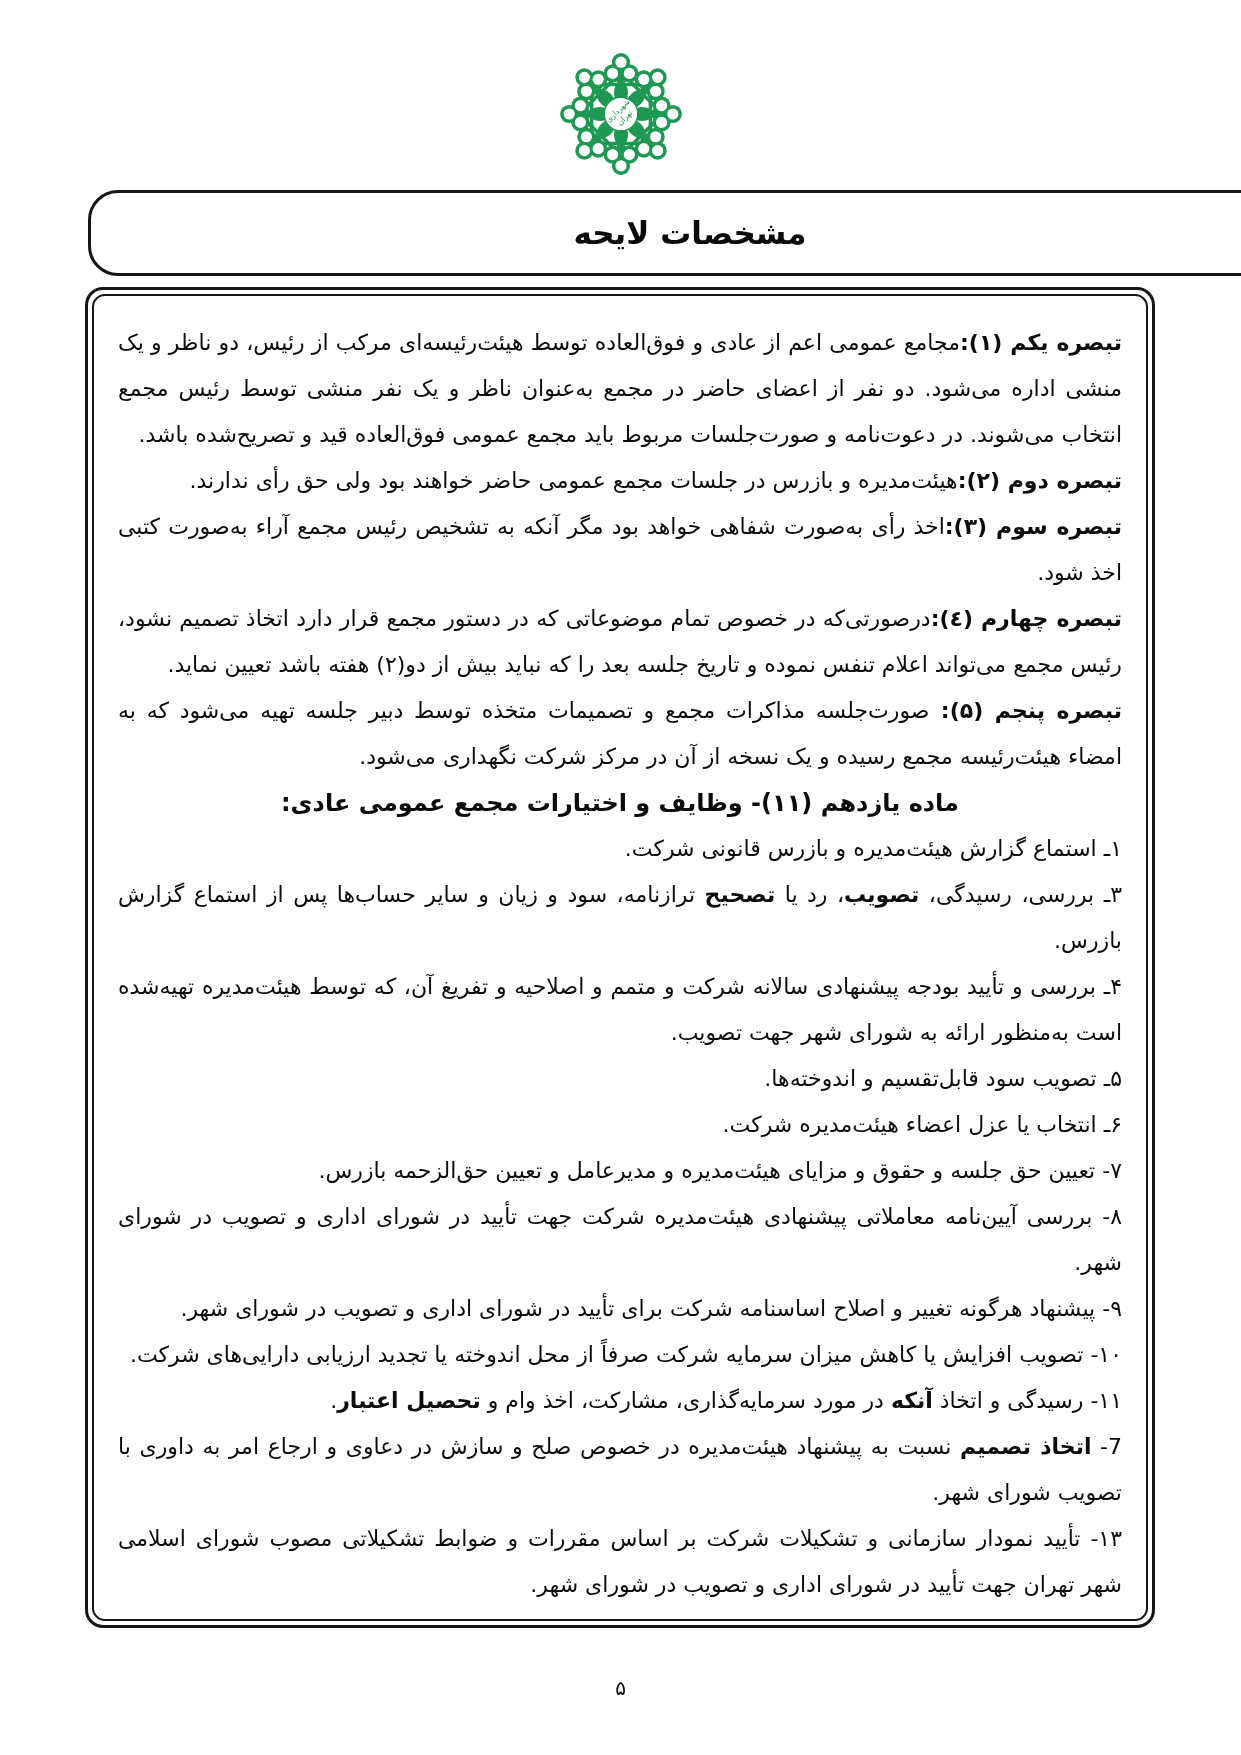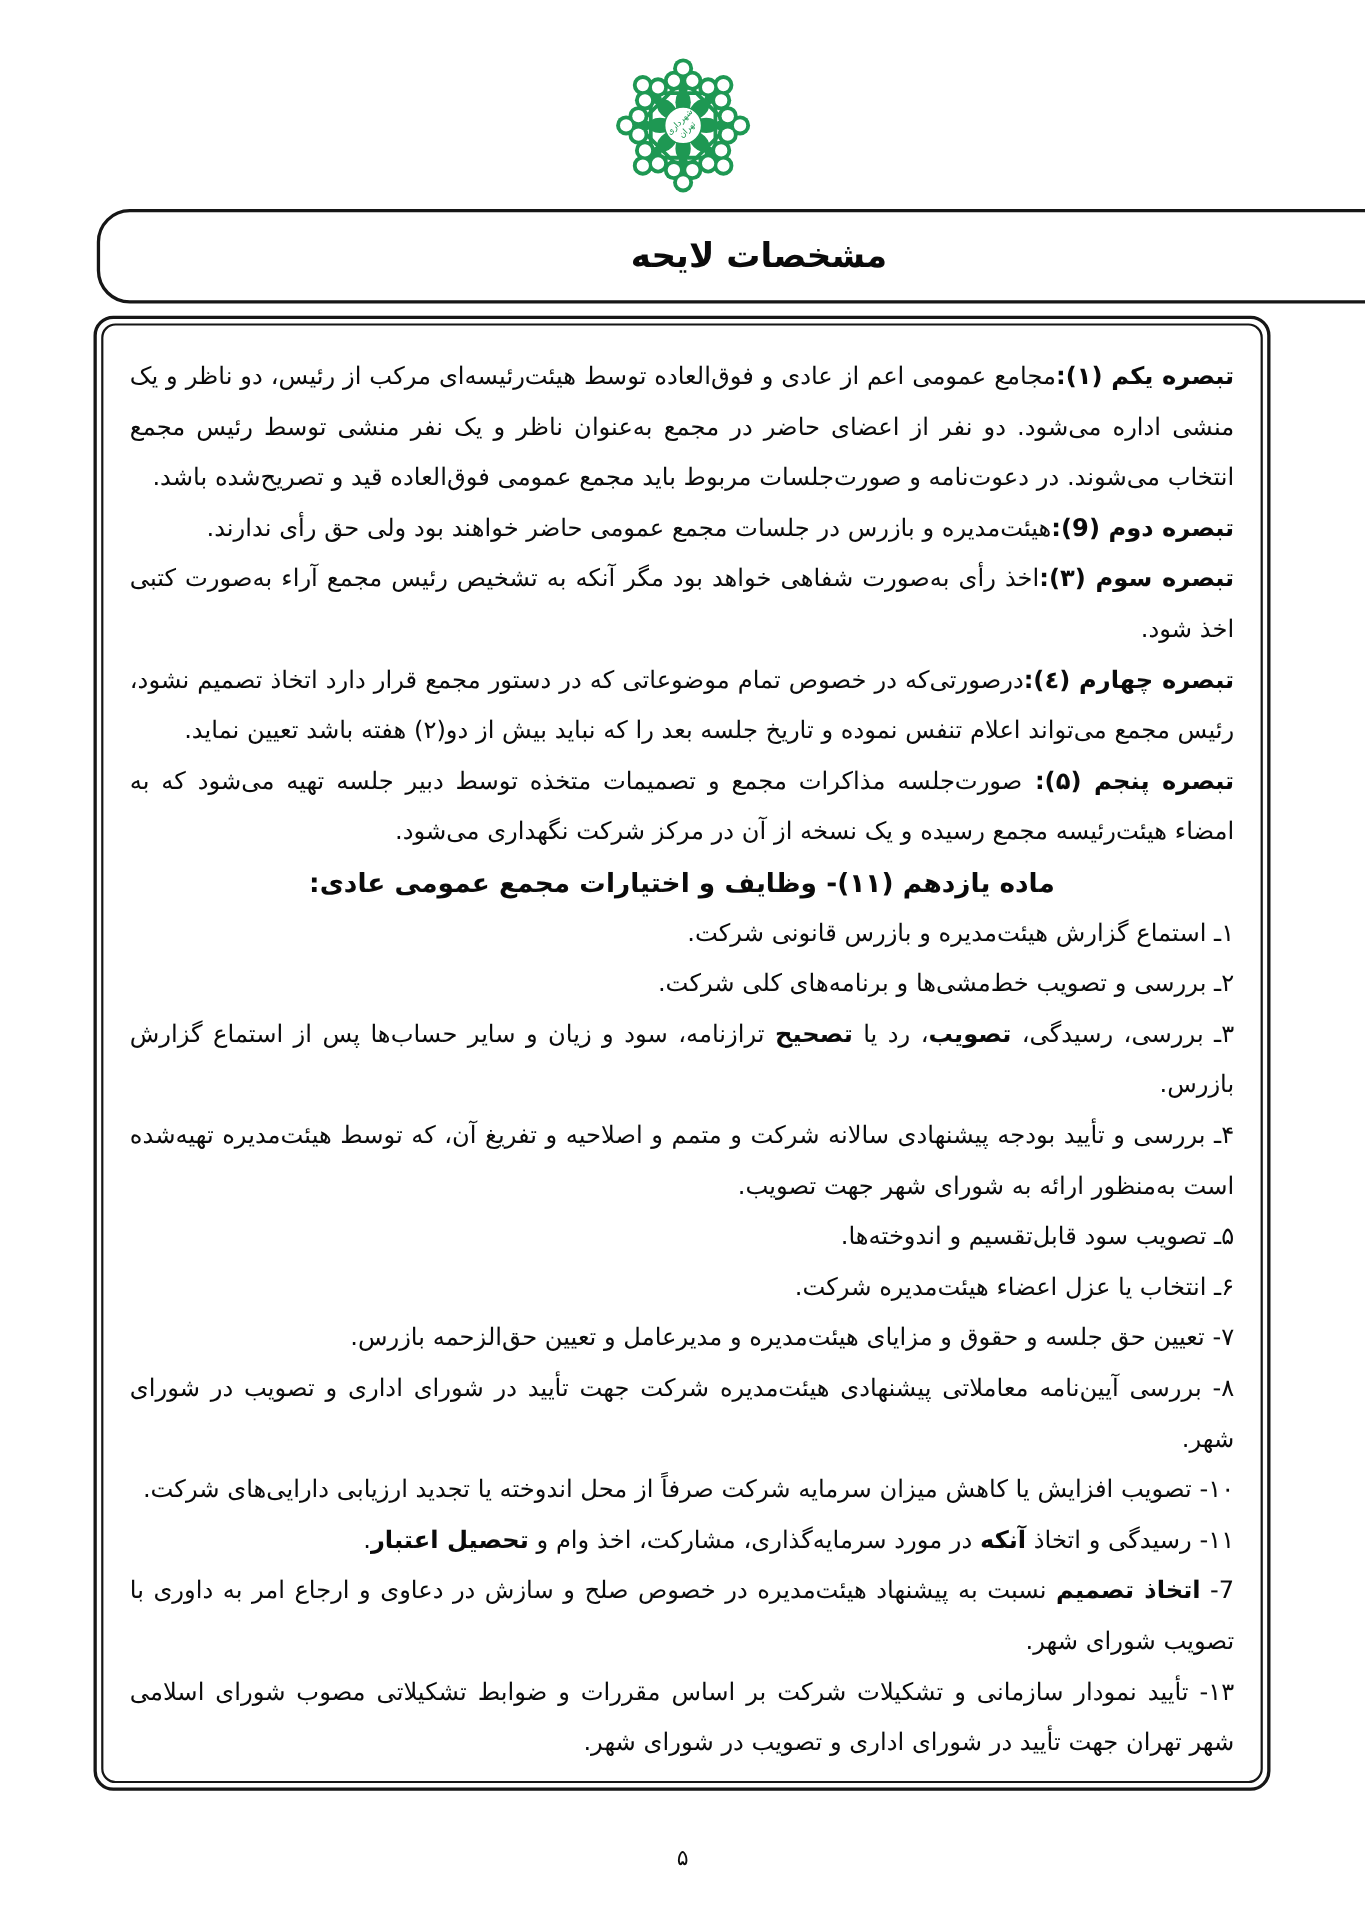--- a/index.html
+++ b/index.html
@@ -102,33 +102,33 @@
 </svg>
 
 <div class="header-box">
   <div class="header-title">مشخصات لایحه</div>
 </div>
 
 <div class="main-box">
   <div class="main-inner">
     <div class="doc">
         <div class="para"><b>تبصره یکم (۱):</b><span>مجامع عمومی اعم از عادی و فوق‌العاده توسط هیئت‌رئیسه‌ای مرکب از رئیس، دو ناظر و یک منشی اداره می‌شود. دو نفر از اعضای حاضر در مجمع به‌عنوان ناظر و یک نفر منشی توسط رئیس مجمع انتخاب می‌شوند. در دعوت‌نامه و صورت‌جلسات مربوط باید مجمع عمومی فوق‌العاده قید و تصریح‌شده باشد.</span></div>
-        <div class="para"><b>تبصره دوم (9):</b><span>هیئت‌مدیره و بازرس در جلسات مجمع عمومی حاضر خواهند بود ولی حق رأی ندارند.</span></div>
+        <div class="para"><b>تبصره دوم (۲):</b><span>هیئت‌مدیره و بازرس در جلسات مجمع عمومی حاضر خواهند بود ولی حق رأی ندارند.</span></div>
         <div class="para"><b>تبصره سوم (۳):</b><span>اخذ رأی به‌صورت شفاهی خواهد بود مگر آنکه به تشخیص رئیس مجمع آراء به‌صورت کتبی اخذ شود.</span></div>
         <div class="para"><b>تبصره چهارم (٤):</b><span>درصورتی‌که در خصوص تمام موضوعاتی که در دستور مجمع قرار دارد اتخاذ تصمیم نشود، رئیس مجمع می‌تواند اعلام تنفس نموده و تاریخ جلسه بعد را که نباید بیش از دو(۲) هفته باشد تعیین نماید.</span></div>
         <div class="para"><b>تبصره پنجم (۵): </b><span>صورت‌جلسه مذاکرات مجمع و تصمیمات متخذه توسط دبیر جلسه تهیه می‌شود که به امضاء هیئت‌رئیسه مجمع رسیده و یک نسخه از آن در مرکز شرکت نگهداری می‌شود.</span></div>
         <div class="para heading"><b>ماده یازدهم (۱۱)- وظایف و اختیارات مجمع عمومی عادی:</b></div>
         <div class="para"><span>۱ـ استماع گزارش هیئت‌مدیره و بازرس قانونی شرکت.</span></div>
-        <div class="para"><span>۲ـ بررسی و تصویب خط‌مشی‌ها و برنامه‌های کلی شرکت.</span></div>
         <div class="para"><span>۳ـ بررسی، رسیدگی، </span><b>تصویب</b><span>، رد یا </span><b>تصحیح</b><span> ترازنامه، سود و زیان و سایر حساب‌ها پس از استماع گزارش بازرس.</span></div>
         <div class="para"><span>۴ـ بررسی و تأیید بودجه پیشنهادی سالانه شرکت و متمم و اصلاحیه و تفریغ آن، که توسط هیئت‌مدیره تهیه‌شده است به‌منظور ارائه به شورای شهر جهت تصویب.</span></div>
         <div class="para"><span>۵ـ تصویب سود قابل‌تقسیم و اندوخته‌ها.</span></div>
         <div class="para"><span>۶ـ انتخاب یا عزل اعضاء هیئت‌مدیره شرکت.</span></div>
         <div class="para"><span>۷- تعیین حق جلسه و حقوق و مزایای هیئت‌مدیره و مدیرعامل و تعیین حق‌الزحمه بازرس.</span></div>
         <div class="para"><span>۸- بررسی آیین‌نامه معاملاتی پیشنهادی هیئت‌مدیره شرکت جهت تأیید در شورای اداری و تصویب در شورای شهر.</span></div>
+        <div class="para"><span>۹- پیشنهاد هرگونه تغییر و اصلاح اساسنامه شرکت برای تأیید در شورای اداری و تصویب در شورای شهر.</span></div>
         <div class="para"><span>۱۰- تصویب افزایش یا کاهش میزان سرمایه شرکت صرفاً از محل اندوخته یا تجدید ارزیابی دارایی‌های شرکت.</span></div>
         <div class="para"><span>۱۱- رسیدگی و اتخاذ </span><b>آنکه</b><span> در مورد سرمایه‌گذاری، مشارکت، اخذ وام و </span><b>تحصیل اعتبار</b><span>.</span></div>
         <div class="para"><span>7- </span><b>اتخاذ تصمیم</b><span> نسبت به پیشنهاد هیئت‌مدیره در خصوص صلح و سازش در دعاوی و ارجاع امر به داوری با تصویب شورای شهر.</span></div>
         <div class="para"><span>۱۳- تأیید نمودار سازمانی و تشکیلات شرکت بر اساس مقررات و ضوابط تشکیلاتی مصوب شورای اسلامی شهر تهران جهت تأیید در شورای اداری و تصویب در شورای شهر.</span></div>
       </div>
   </div>
 </div>
 
 <div class="page-number">۵</div>
 

